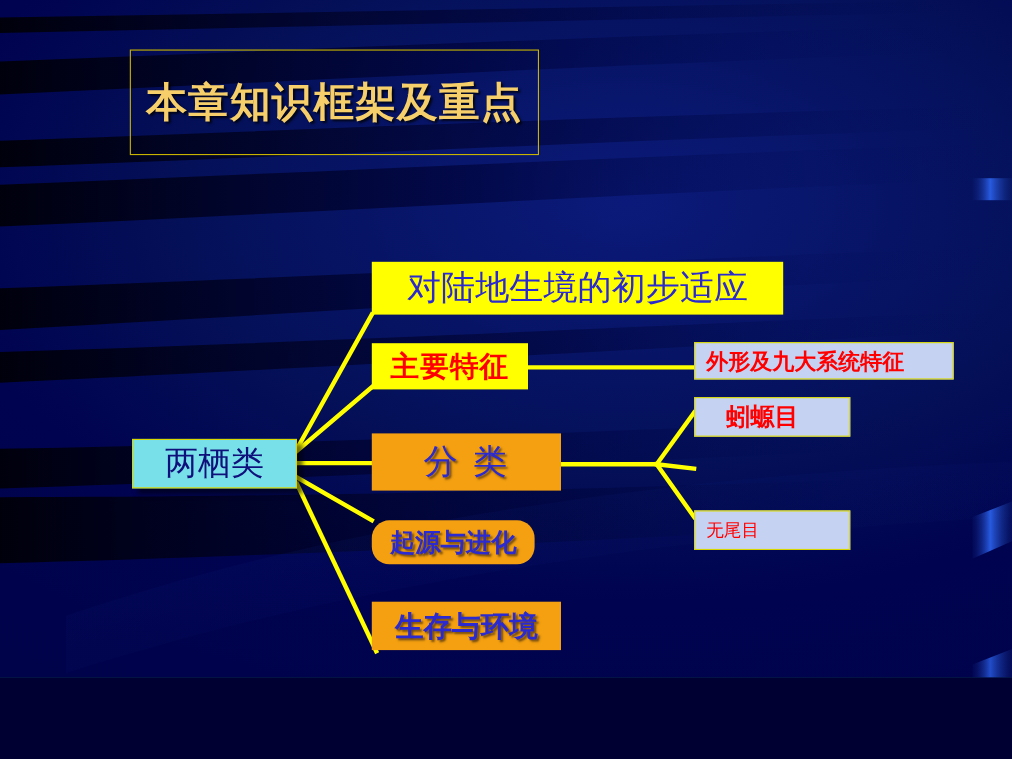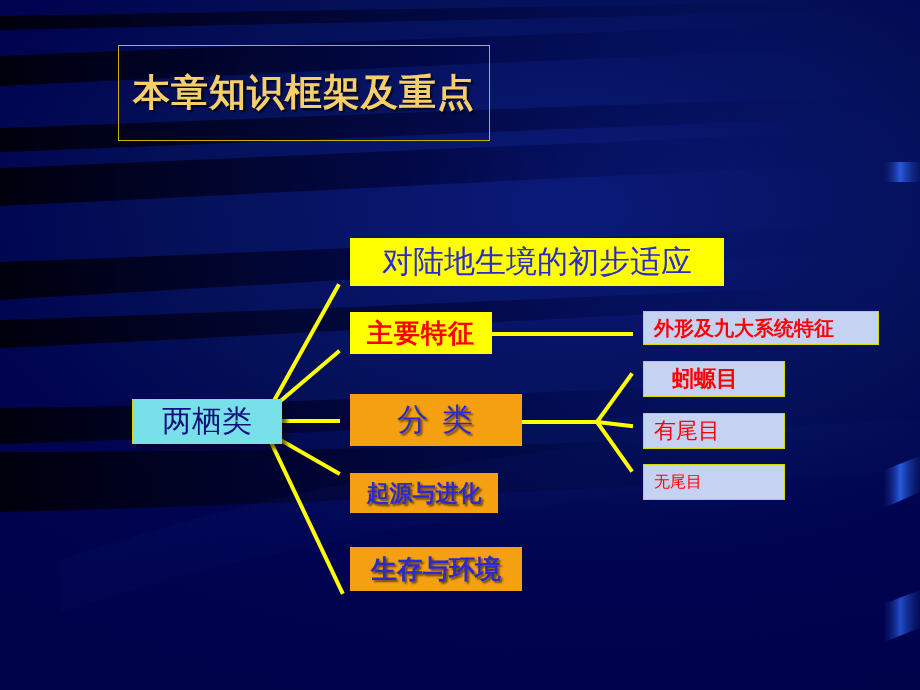--- a/index.html
+++ b/index.html
@@ -3,21 +3,21 @@
 <meta charset="utf-8">
 <style>
   html, body {
     margin: 0;
     padding: 0;
     background: #000033;
   }
   #slide {
     position: relative;
     width: 920px;
-    height: 690px;
+    height: 616px;
     overflow: hidden;
     background: #0c4a6e;
     font-family: "DejaVu Sans", "Liberation Sans", sans-serif;
   }
 
   
   #bg-gradient {
     position: absolute;
     inset: 0;
     background:
@@ -54,21 +54,20 @@
   }
 
   
   .node {
     position: absolute;
     box-sizing: border-box;
     display: flex;
     align-items: center;
     white-space: nowrap;
     z-index: 5;
-    margin-left: 12px;
   }
 
   
   .n-adapt {
     left: 338px; top: 238px; width: 374px; height: 48px;
     background: #ffff00;
     color: #2a2ad0;
     font-family: "DejaVu Serif", "Liberation Serif", serif;
     font-size: 31px;
     justify-content: center;
@@ -107,20 +106,21 @@
     left: 338px; top: 394px; width: 172px; height: 52px;
     font-size: 31px;
     justify-content: center;
     letter-spacing: 2px;
   }
   .n-origin {
     left: 338px; top: 473px; width: 148px; height: 40px;
     font-size: 23px;
     font-weight: bold;
     justify-content: center;
+    border-radius: 16px;
   }
   .n-survival {
     left: 338px; top: 547px; width: 172px; height: 44px;
     font-size: 26px;
     font-weight: bold;
     justify-content: center;
   }
 
   
   .n-lav {
@@ -254,21 +254,18 @@
   </div>
 
   <div class="node n-lav n-morph">
     <span>外形及九大系统特征</span>
   </div>
 
   <div class="node n-lav n-gym">
     <span>蚓螈目</span>
   </div>
 
-  <div class="node n-lav n-tailed">
-    <span>有尾目</span>
-  </div>
 
   <div class="node n-lav n-tailless">
     <span>无尾目</span>
   </div>
 
 </div>
 
 </body></html>

